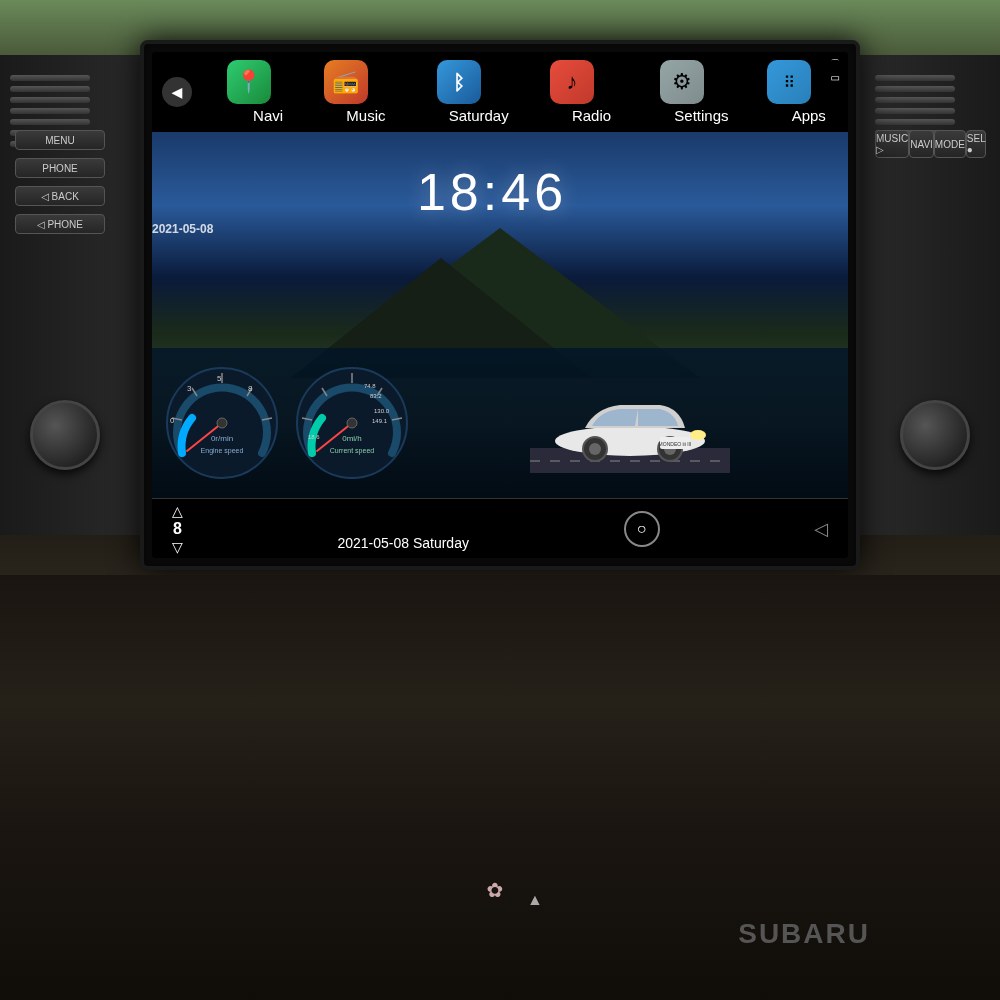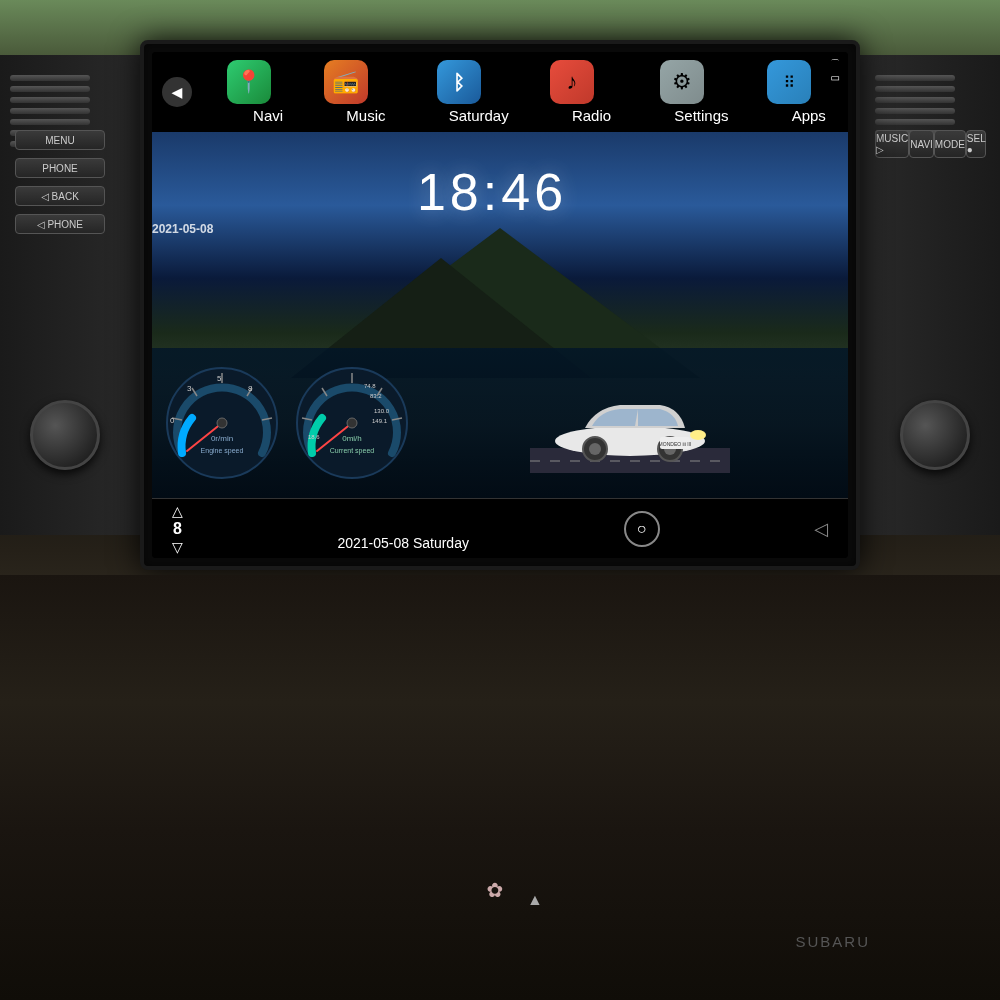--- a/index.html
+++ b/index.html
@@ -424,22 +424,22 @@
       bottom: 0;
       background: linear-gradient(180deg, #1a1510 0%, #252018 30%, #1a1510 60%, #100d08 100%);
     }
 
     
     .subaru-logo {
       position: absolute;
       bottom: 50px;
       right: 130px;
       color: #555;
-      font-size: 15px;
-      font-weight: normal;
+      font-size: 28px;
+      font-weight: bold;
       letter-spacing: 2px;
     }
 
     
     .screen-status-icons {
       position: absolute;
       top: 5px;
       right: 8px;
       display: flex;
       flex-direction: column;

